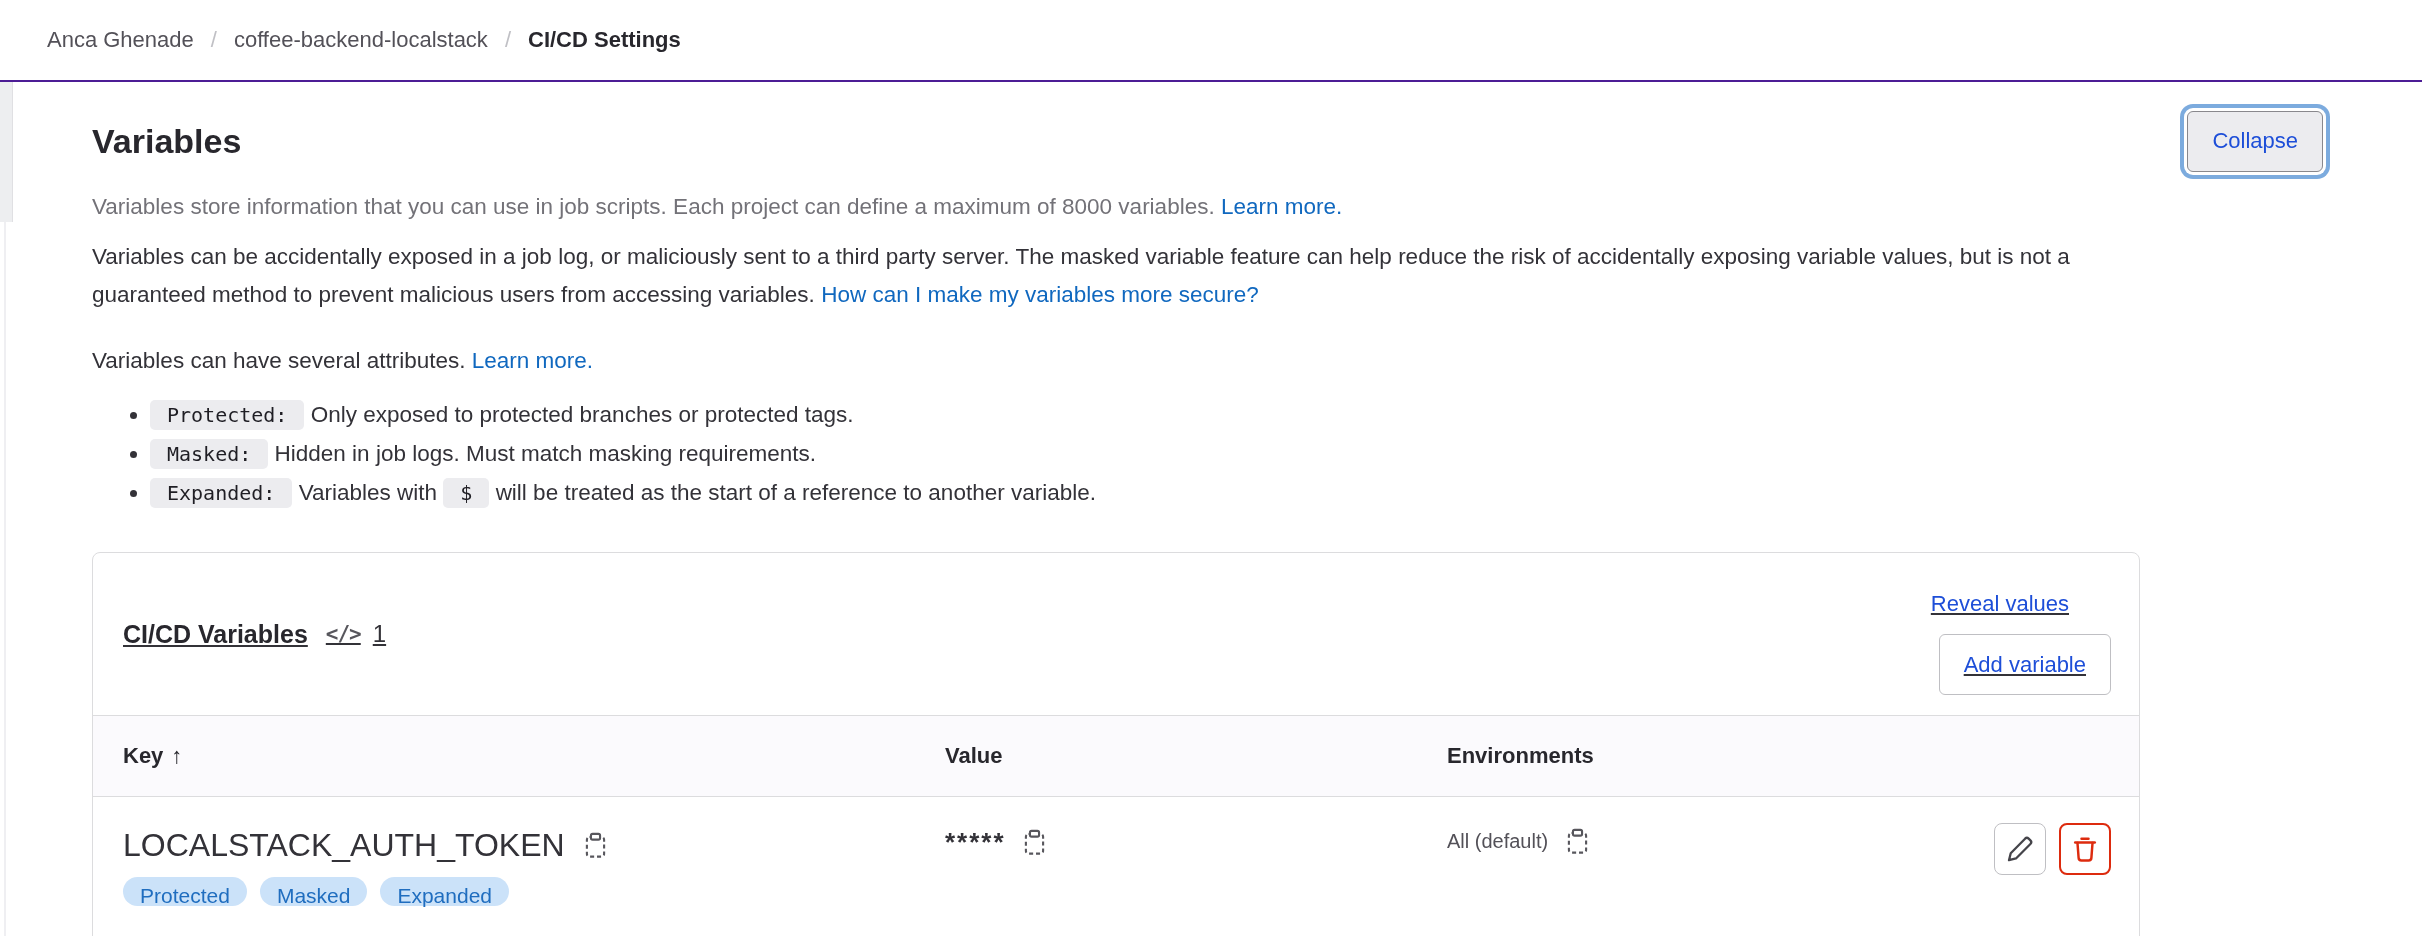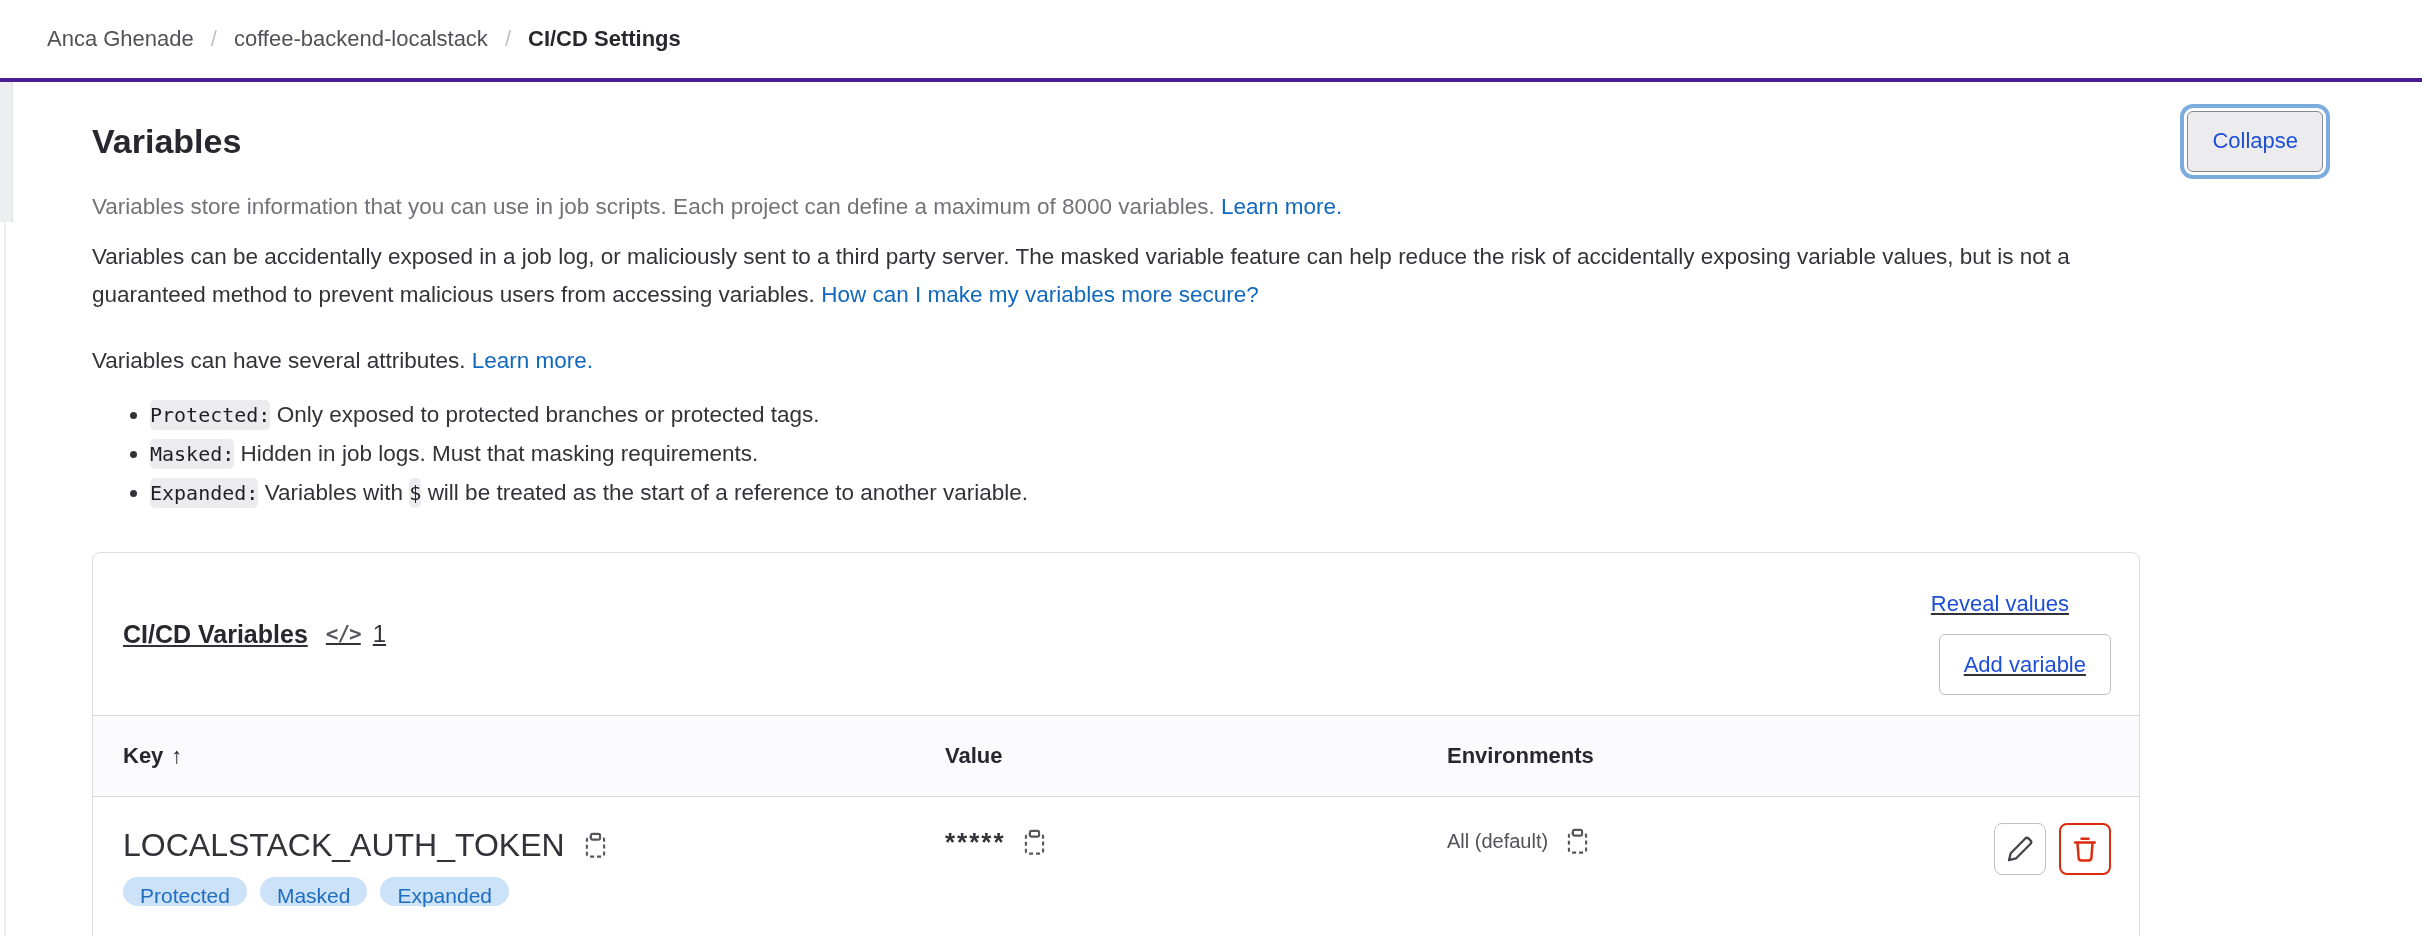--- a/index.html
+++ b/index.html
@@ -12,21 +12,21 @@
     overflow:hidden;
     position:relative;
   }
   .sidebar-line { position:absolute; left:4px; top:0; width:2px; height:936px; background:#efeff2; }
   .sidebar-edge { position:absolute; left:0; top:0; width:13px; height:222px; background:#edeef0; border-right:1px solid #e0e0e3; }
 
   
   .breadcrumb-bar {
     height:82px; display:flex; align-items:center;
     padding-left:47px; background:#fff;
-    border-bottom:4px solid #4c1d95; position:relative; z-index:2;
+    border-bottom:2px solid #4c1d95; position:relative; z-index:2;
   }
   .crumb { font-size:22px; color:#535158; text-decoration:none; }
   .crumb-current { font-size:22px; color:#28272d; font-weight:700; }
   .crumb-sep { color:#c0c0c5; margin:0 17px; font-size:22px; }
 
   .content { padding:0 92px; position:relative; z-index:1; }
 
   
   .section-header { display:flex; justify-content:space-between; align-items:center; margin-top:28px; height:62px; }
   .page-title { font-size:34px; font-weight:700; color:#28272d; }
@@ -50,21 +50,21 @@
   .p-muted { margin:18px 0 0; font-size:22.5px; line-height:34px; color:#737278; }
   .p-body  { margin:14px 0 0; font-size:22.5px; line-height:38px; color:#333238; }
   .p-attrs { margin:28px 0 0; font-size:22.5px; line-height:38px; color:#333238; }
   .link { color:#1068bf; text-decoration:none; cursor:pointer; }
 
   ul.attr-list { margin:20px 0 0; padding-left:58px; list-style:disc; }
   ul.attr-list li { font-size:22.5px; line-height:30px; margin-bottom:9px; color:#333238; }
   code.code {
     font-family:"DejaVu Sans Mono", monospace;
     font-size:20px; background:#ececef; color:#1f1e24;
-    padding:3px 0; border-radius:5px;
+    padding:3px 17px; border-radius:5px;
   }
 
   
   .card { margin-top:44px; width:2048px; background:#fff; border:1px solid #dcdcde; border-radius:8px; }
   .card-header { display:flex; align-items:center; padding:20px 28px 20px 30px; border-bottom:1px solid #dcdcde;text-decoration:underline; }
   .card-title { font-size:25px; font-weight:700; color:#28272d; }
   .code-glyph { margin-left:18px; font-family:"DejaVu Sans Mono", monospace; font-size:21px; font-weight:700; color:#57565c; letter-spacing:-1px; }
   .var-count { margin-left:12px; font-size:24px; color:#333238; }
   .header-actions { margin-left:auto; display:flex; align-items:flex-end;flex-direction:column; }
 
@@ -132,21 +132,21 @@
       <a class="link">Learn more.</a>
     </p>
 
     <ul class="attr-list">
       <li>
         <code class="code">Protected:</code>
         <span>Only exposed to protected branches or protected tags.</span>
       </li>
       <li>
         <code class="code">Masked:</code>
-        <span>Hidden in job logs. Must that masking requirements.</span>
+        <span>Hidden in job logs. Must match masking requirements.</span>
       </li>
       <li>
         <code class="code">Expanded:</code>
         <span>Variables with</span>
         <code class="code">$</code>
         <span>will be treated as the start of a reference to another variable.</span>
       </li>
     </ul>
 
     <div class="card">

